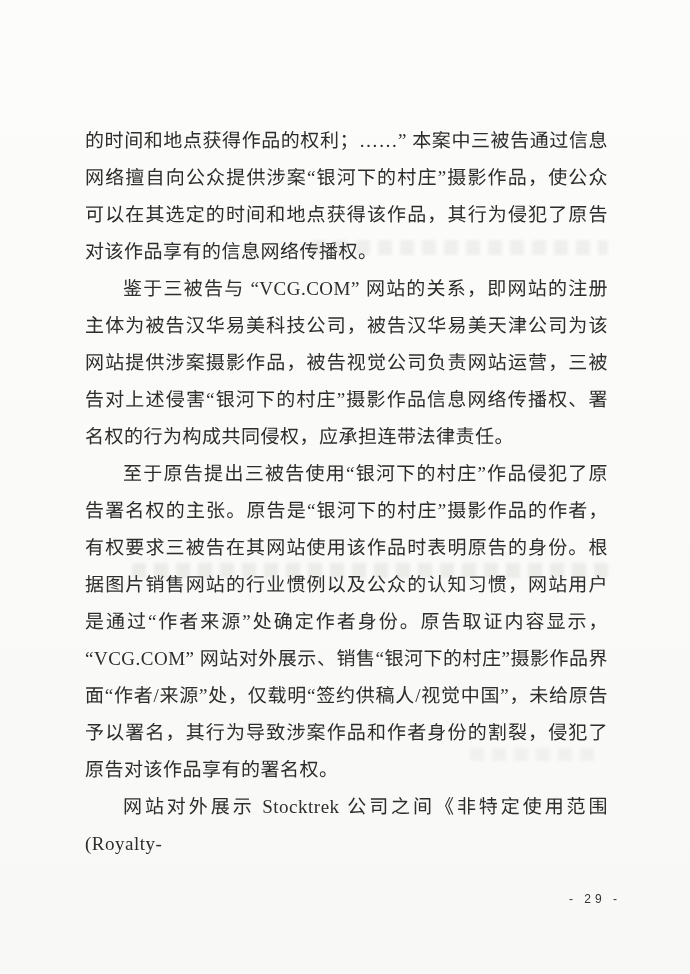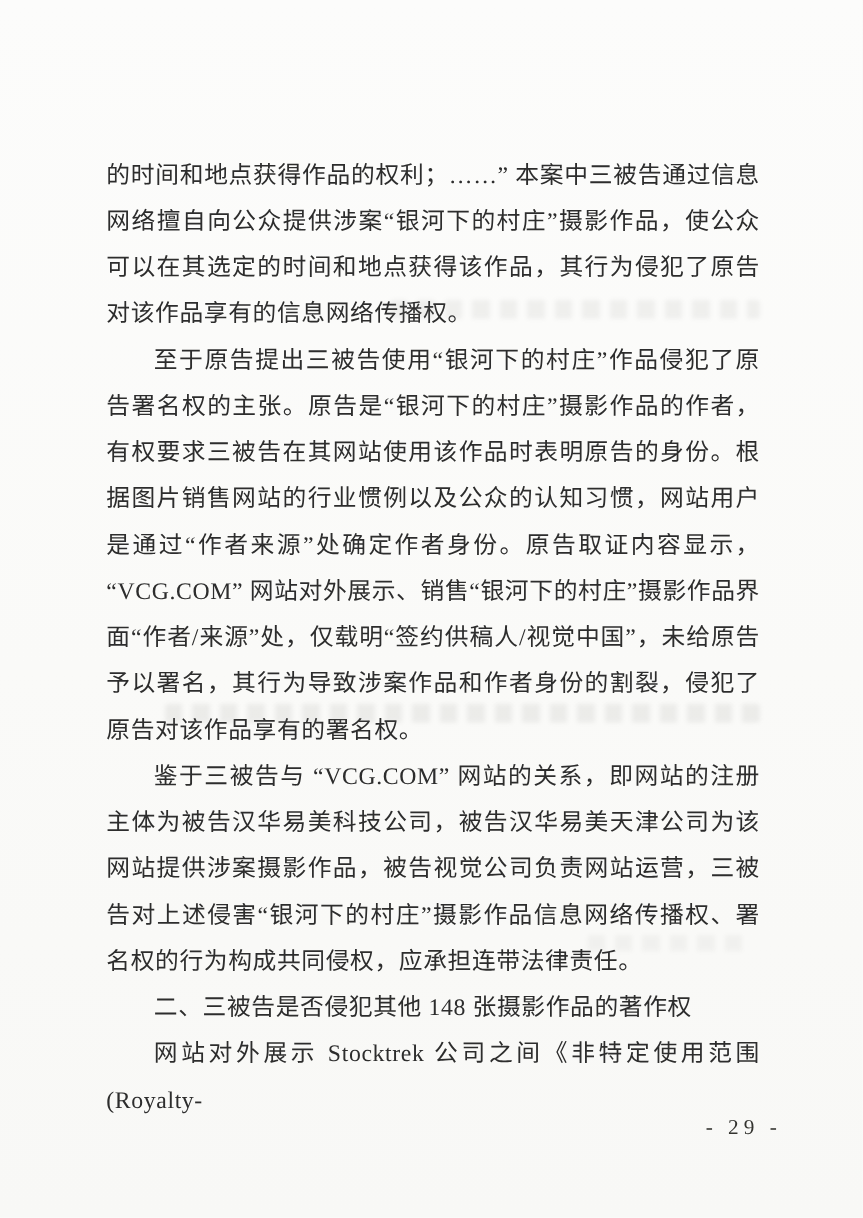--- a/index.html
+++ b/index.html
@@ -53,35 +53,34 @@
   .smudge-1 { left: 312px; top: 240px; width: 296px; height: 15px; }
   .smudge-2 { left: 132px; top: 563px; width: 476px; height: 15px; opacity: 0.12; }
   .smudge-3 { left: 470px; top: 748px; width: 130px; height: 13px; opacity: 0.07; }
   .page-number {
     position: absolute;
     left: 540px;
     top: 892px;
     width: 110px;
     text-align: center;
     color: #33332f;
-    font-size: 17px;
+    font-size: 12px;
     letter-spacing: 4px;
-    font-family: Liberation Serif, serif;
+    font-family: Liberation Sans, sans-serif;
   }
 </style>
 </head>
 <body>
 
 <div class="page">
 
   <div class="text-block">
       <p>的时间和地点获得作品的权利；……” 本案中三被告通过信息网络擅自向公众提供涉案“银河下的村庄”摄影作品，使公众可以在其选定的时间和地点获得该作品，其行为侵犯了原告对该作品享有的信息网络传播权。</p>
+      <p class="indent">鉴于三被告与 “VCG.COM” 网站的关系，即网站的注册主体为被告汉华易美科技公司，被告汉华易美天津公司为该网站提供涉案摄影作品，被告视觉公司负责网站运营，三被告对上述侵害“银河下的村庄”摄影作品信息网络传播权、署名权的行为构成共同侵权，应承担连带法律责任。</p>
       <p class="indent">至于原告提出三被告使用“银河下的村庄”作品侵犯了原告署名权的主张。原告是“银河下的村庄”摄影作品的作者，有权要求三被告在其网站使用该作品时表明原告的身份。根据图片销售网站的行业惯例以及公众的认知习惯，网站用户是通过“作者来源”处确定作者身份。原告取证内容显示，“VCG.COM” 网站对外展示、销售“银河下的村庄”摄影作品界面“作者/来源”处，仅载明“签约供稿人/视觉中国”，未给原告予以署名，其行为导致涉案作品和作者身份的割裂，侵犯了原告对该作品享有的署名权。</p>
-      <p class="indent">鉴于三被告与 “VCG.COM” 网站的关系，即网站的注册主体为被告汉华易美科技公司，被告汉华易美天津公司为该网站提供涉案摄影作品，被告视觉公司负责网站运营，三被告对上述侵害“银河下的村庄”摄影作品信息网络传播权、署名权的行为构成共同侵权，应承担连带法律责任。</p>
-      <p class="indent">二、三被告是否侵犯其他 148 张摄影作品的著作权</p>
       <p class="indent">网站对外展示 Stocktrek 公司之间《非特定使用范围(Royalty-</p>
     </div>
 
   <div class="smudge smudge-1"></div>
   <div class="smudge smudge-2"></div>
   <div class="smudge smudge-3"></div>
 
   <div class="page-number">- 29 -</div>
 </div>
 

